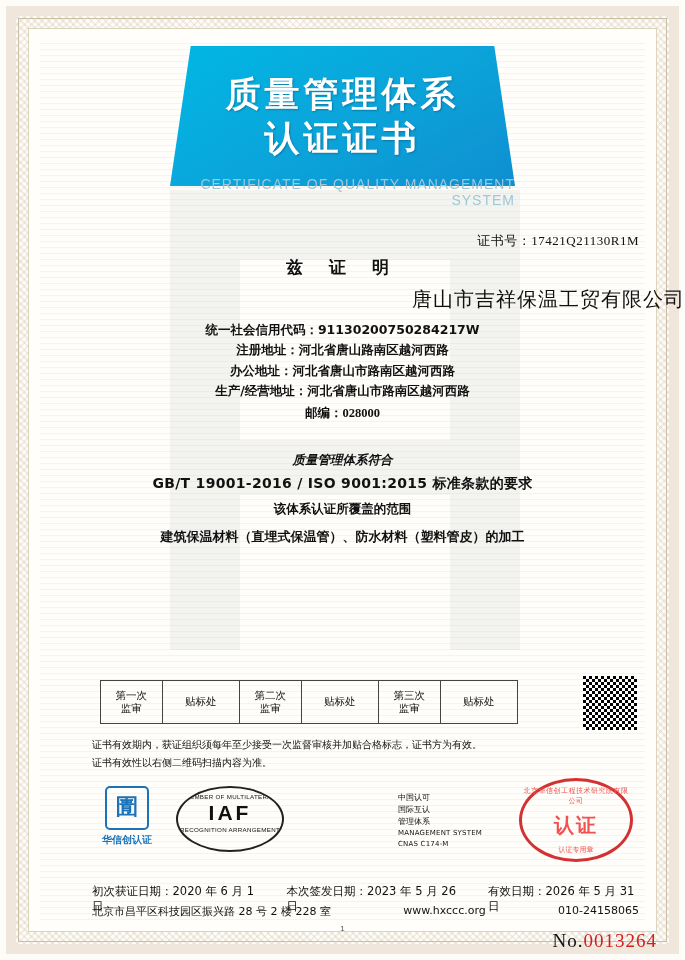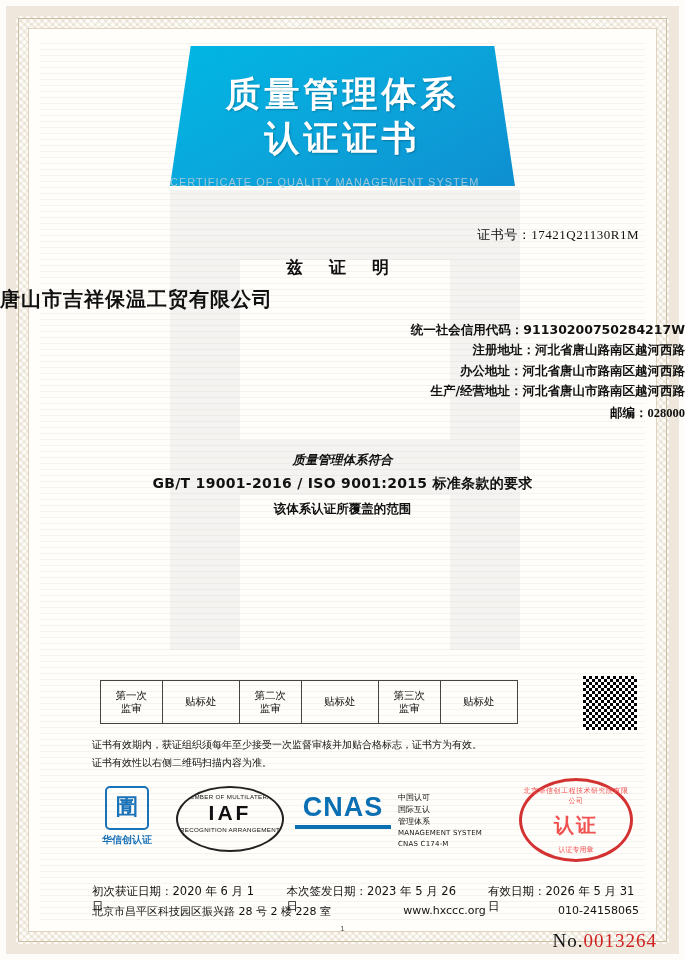--- a/index.html
+++ b/index.html
@@ -91,31 +91,31 @@
     letter-spacing: 4px;
     text-shadow: 1px 1px 2px rgba(0,0,0,0.25);
     line-height: 1.15;
   }
   .banner-line1 { font-size: 35px; }
   .banner-line2 { font-size: 35px; margin-top: 4px; }
   .banner-sub {
     position: absolute;
     left: 170px; top: 176px;
     width: 345px;
-    text-align: left;
-    font-size: 11px;
+    text-align: right;
+    font-size: 14px;
     letter-spacing: 1px;
     color: #9fc7d8;
     font-family: "Liberation Sans", sans-serif;
   }
 
   .cert-no {
     position: absolute;
     right: 46px;
-    top: 226px;
+    top: 232px;
     font-size: 13px;
     color: #111;
     font-family: "Liberation Serif", serif;
     letter-spacing: .5px;
   }
 
   .hereby {
     position: absolute;
     left: 0; right: 0;
     top: 256px;
@@ -123,32 +123,32 @@
     font-size: 17px;
     font-weight: bold;
     letter-spacing: 10px;
     color: #111;
     font-family: "DejaVu Sans", sans-serif;
   }
   .company {
     position: absolute;
     left: 0; right: 0;
     top: 286px;
-    text-align: left;
+    text-align: right;
     font-size: 20px;
-    font-weight: bold;
+    font-weight: normal;
     letter-spacing: 1px;
     color: #111;
     font-family: "DejaVu Sans", sans-serif;
   }
   .info-block {
     position: absolute;
     left: 0; right: 0;
     top: 320px;
-    text-align: right;
+    text-align: center;
     font-size: 12.5px;
     color: #111;
     font-family: "DejaVu Sans", sans-serif;
     line-height: 1.62;
     font-weight: bold;
   }
   .info-block .row { white-space: nowrap; }
 
   .zip-row {
     margin-top: 2px;
@@ -373,20 +373,21 @@
     </div>
     <div class="row zip-row">
       <span>邮编：</span><span class="zip-val">028000</span>
     </div>
   </div>
 
   <div class="std-block">
     <div class="std-line1">质量管理体系符合</div>
     <div class="std-line2">GB/T 19001-2016 / ISO 9001:2015 标准条款的要求</div>
     <div class="std-line3">该体系认证所覆盖的范围</div>
+    <div class="scope">建筑保温材料（直埋式保温管）、防水材料（塑料管皮）的加工</div>
   </div>
 
   <table class="surv-table">
     <tbody>
         <tr>
       <td class="lbl">
         <div>第一次</div>
         <div>监审</div>
       </td>
       <td class="slot">贴标处</td>
@@ -416,24 +417,20 @@
       <div class="mark">圊</div>
       <div class="cap">华信创认证</div>
     </div>
 
     <div class="logo-iaf">
       <div class="top">MEMBER OF MULTILATERAL</div>
       <div class="mid">IAF</div>
       <div class="bot">RECOGNITION ARRANGEMENT</div>
     </div>
 
-    <div class="logo-cnas">
-      <div class="word">CNAS</div>
-      <div class="bar"></div>
-    </div>
 
     <div class="logo-cnas-text">
       <div>中国认可</div>
       <div>国际互认</div>
       <div>管理体系</div>
       <div class="en">MANAGEMENT SYSTEM</div>
       <div class="en">CNAS C174-M</div>
     </div>
   </div>
 

